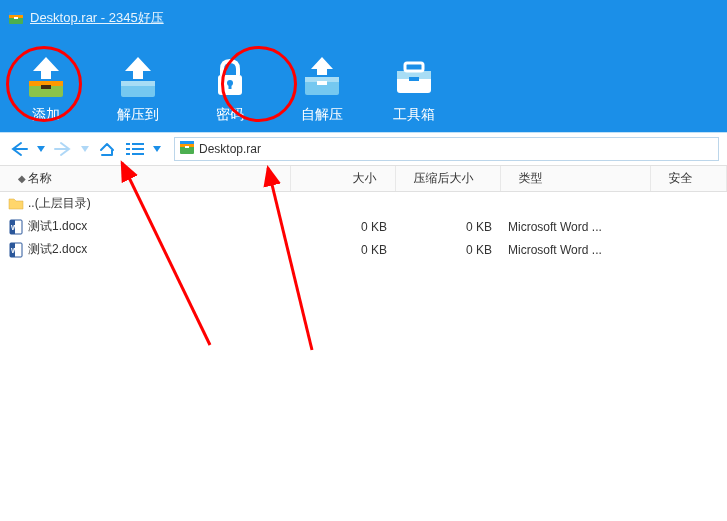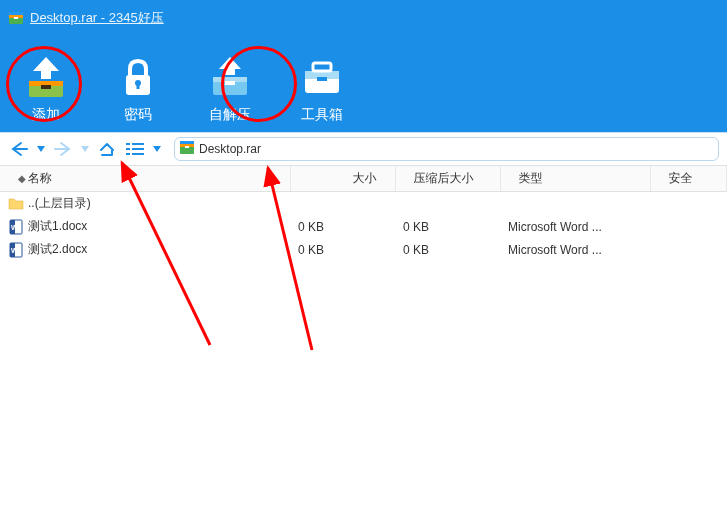--- a/index.html
+++ b/index.html
@@ -87,21 +87,21 @@
       width: 10px;
       display: flex;
       align-items: center;
       justify-content: center;
       color: #1b8fe8;
     }
     .breadcrumb {
       flex: 1;
       height: 24px;
       border: 1px solid #bcd6ea;
-      border-radius: 6px;
+      border-radius: 0;
       margin-left: 6px;
       display: flex;
       align-items: center;
       padding: 0 4px;
       gap: 4px;
       background: #fff;
     }
     .breadcrumb .crumb-text { font-size: 12px; color: #333; }
     .content {
       background: #fff;
@@ -136,21 +136,21 @@
       overflow: hidden;
       text-overflow: ellipsis;
       height: 20px;
     }
     table.listing tbody tr { cursor: default; }
     .col-name { width: 290px; }
     .col-size { width: 105px; text-align: right; }
     .col-packed { width: 105px; text-align: right; }
     .col-type { width: 150px; margin-left: 10px; }
     .col-security { width: auto; }
-    td.col-size, td.col-packed { text-align: left; padding-right: 16px; }
+    td.col-size, td.col-packed { text-align: right; padding-right: 16px; }
     .row-name {
       display: flex;
       align-items: center;
       gap: 4px;
     }
     .file-icon {
       width: 16px;
       height: 16px;
       flex-shrink: 0;
     }
@@ -179,20 +179,30 @@
   <div class="tool-btn">
     <span class="icon-wrap">
       <svg width="50" height="44" viewBox="0 0 50 44">
         <path d="M25 2 L38 16 L30 16 L30 24 L20 24 L20 16 L12 16 Z" fill="#fff"></path>
         <rect x="8" y="26" width="34" height="16" rx="2" fill="#8BC34A"></rect>
         <rect x="8" y="26" width="34" height="5" fill="#FF9800"></rect>
         <rect x="20" y="30" width="10" height="4" fill="#3f2b14"></rect>
       </svg>
     </span>
     <span class="tool-label">添加</span>
+  </div>
+  <div class="tool-btn">
+    <span class="icon-wrap">
+      <svg width="50" height="44" viewBox="0 0 50 44">
+        <path d="M25 2 L12 16 L20 16 L20 24 L30 24 L30 16 L38 16 Z" fill="#fff"></path>
+        <rect x="8" y="26" width="34" height="16" rx="2" fill="#75c8f0"></rect>
+        <rect x="8" y="26" width="34" height="5" fill="#a8ddf5"></rect>
+      </svg>
+    </span>
+    <span class="tool-label">解压到</span>
   </div>
   <div class="tool-btn">
     <span class="icon-wrap">
       <svg width="40" height="44" viewBox="0 0 40 44">
         <rect x="8" y="20" width="24" height="20" rx="3" fill="#fff"></rect>
         <path d="M12 20 L12 14 Q12 6 20 6 Q28 6 28 14 L28 20" fill="none" stroke="#fff" stroke-width="4"></path>
         <circle cx="20" cy="28" r="3" fill="#1b8fe8"></circle>
         <rect x="18.5" y="28" width="3" height="6" fill="#1b8fe8"></rect>
       </svg>
     </span>

